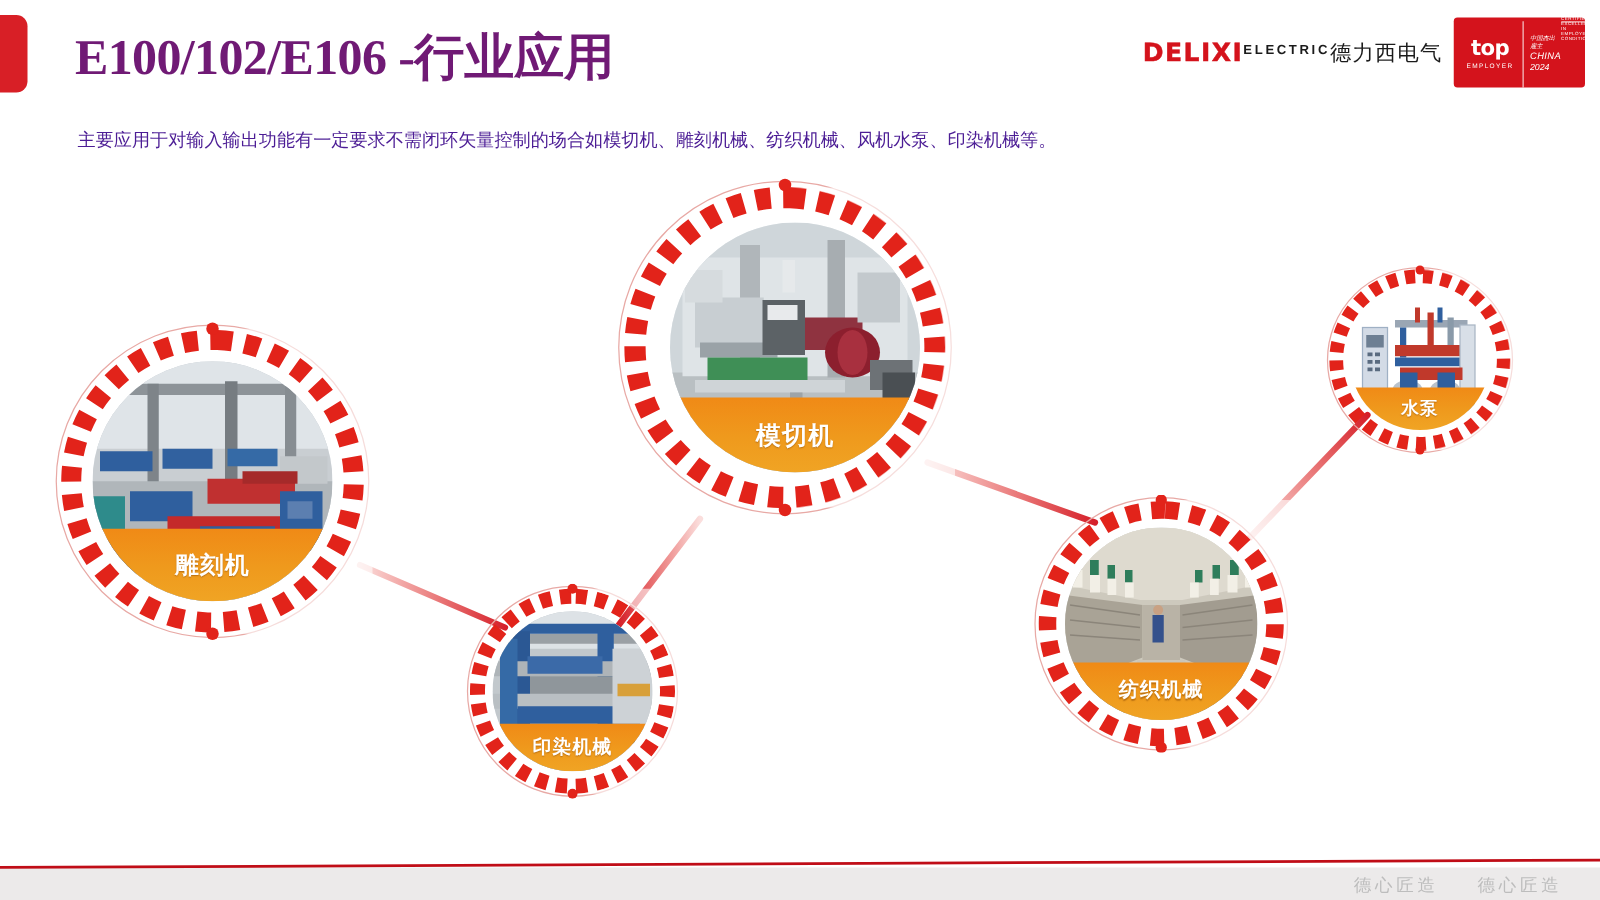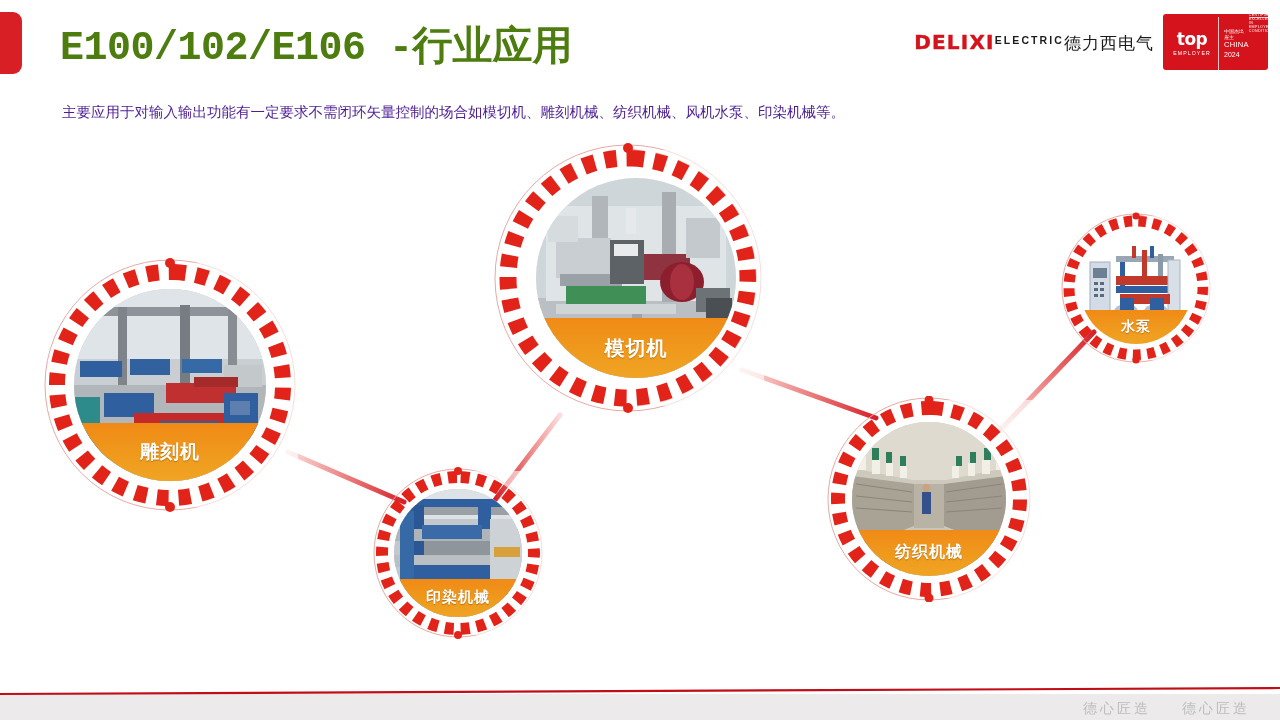--- a/index.html
+++ b/index.html
@@ -11,22 +11,22 @@
   .stage{position:absolute;inset:0;}
 
   
   .left-tab{
     position:absolute;left:0;top:12px;width:22px;height:62px;
     background:#d81f26;border-radius:0 9px 9px 0;
   }
   .page-title{
     position:absolute;left:60px;top:18px;
     font-size:40px;font-weight:bold;letter-spacing:-0.5px;
-    color:#4d7c0f;white-space:nowrap;
-    font-family:Liberation Mono, monospace;
+    color:#701a75;white-space:nowrap;
+    font-family:Liberation Serif, serif;
   }
   .page-title .ttl-cn{letter-spacing:0px;}
   .subtitle{
     position:absolute;left:62px;top:103px;
     font-size:14.5px;color:#4c1d95;white-space:nowrap;
     font-family:"DejaVu Sans","Liberation Sans",sans-serif;
   }
 
   
   .brand{position:absolute;right:12px;top:14px;display:flex;align-items:center;gap:9px;}
@@ -45,21 +45,21 @@
     display:flex;color:#fff;box-sizing:border-box;padding:3px 3px 0 3px;
   }
   .te-row{display:flex;flex:1;min-height:0;}
   .te-left{
     width:52px;display:flex;flex-direction:column;align-items:center;justify-content:center;
     border-right:1px solid rgba(255,255,255,.75);
   }
   .te-top{font-size:17px;font-weight:bold;line-height:1;letter-spacing:-0.5px;
     font-family:"DejaVu Sans","Liberation Sans",sans-serif;}
   .te-emp{font-size:5.2px;letter-spacing:1.1px;margin-top:2px;}
-  .te-right{flex:1;display:flex;flex-direction:column;justify-content:center;padding-left:5px;}
+  .te-right{flex:1;display:flex;flex-direction:column;justify-content:center;padding-left:5px;font-style:italic;}
   .te-cn{font-size:5px;line-height:1.25;}
   .te-china{font-size:7.5px;letter-spacing:.3px;line-height:1.3;}
   .te-year{font-size:7px;line-height:1.35;}
   .te-foot{
     height:9px;border-top:1px solid rgba(255,255,255,.75);
     display:flex;align-items:center;justify-content:center;
     font-size:3.6px;letter-spacing:.35px;
   }
 
   

